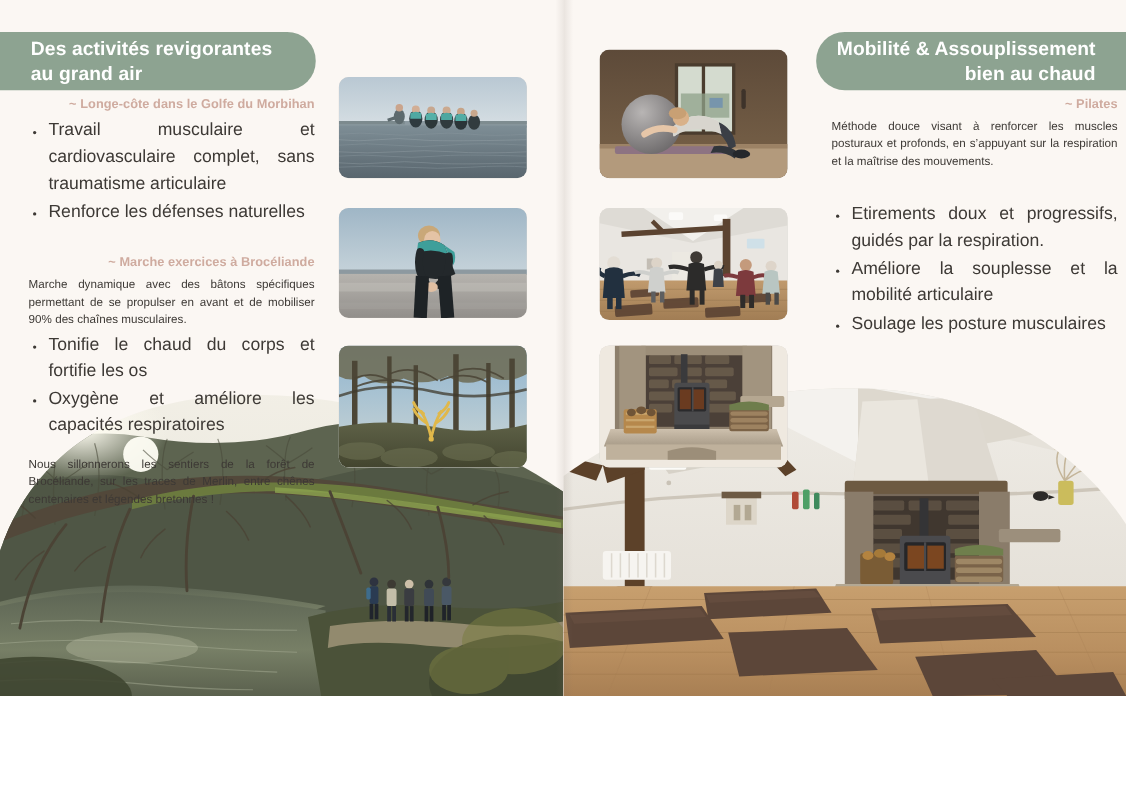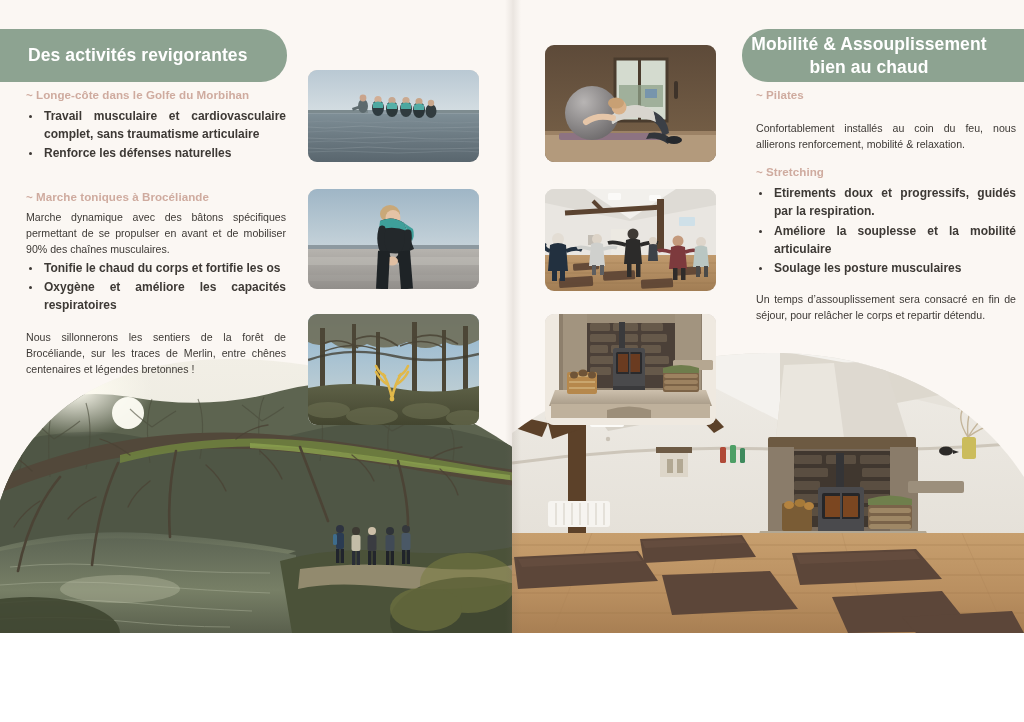--- a/index.html
+++ b/index.html
@@ -81,40 +81,40 @@
   }
   .col-left  { left: 26px; }
   .col-right { left: 756px; }
 
   .sub {
     color: #cfab9f;
     font-size: 11.6px;
     font-weight: bold;
     margin: 6px 0 6px 0;
     letter-spacing: 0.05px;
+    text-align: right;
   }
   .col-left .sub:first-child,
   .col-right .sub:first-child { margin-top: 0; }
 
   p.body {
     color: #3d3935;
     font-size: 10.6px;
     line-height: 1.52;
     margin: 0 0 0 0;
     text-align: justify;
   }
 
   ul.body-list {
     color: #3d3935;
-    font-size: 12px;
+    font-size: 16px;
     line-height: 1.52;
     margin: 2px 0 0 0;
     padding-left: 16px;
     text-align: justify;
-    font-weight: bold;
   }
   ul.body-list li { margin: 0 0 1px 0; padding-left: 2px; }
   ul.body-list li::marker { font-size: 10px; }
 
   .gap { height: 13px; }
 
   
   .thumb {
     position: absolute;
     border-radius: 9px;
@@ -137,71 +137,70 @@
   .hero-right { left: 512px; }
   .hero svg { display: block; width: 100%; height: 100%; }
 </style>
 </head>
 <body>
 
 <div class="page" style="background: rgb(251, 247, 243);">
 
   <div class="banner banner-left" style="background: rgb(141, 163, 145); color: rgb(255, 255, 255);">
     <span>Des activités revigorantes</span>
-  </div>
-
-  <div class="banner banner-right" style="background: rgb(141, 163, 145); color: rgb(255, 255, 255); text-align: center;">
+    <span>au grand air</span>
+  </div>
+
+  <div class="banner banner-right" style="background: rgb(141, 163, 145); color: rgb(255, 255, 255);">
     <span>Mobilité &amp; Assouplissement</span>
     <span>bien au chaud</span>
   </div>
 
   <div class="col col-left">
 
     <div>
       <div class="sub" style="color: rgb(207, 171, 159);">~ Longe-côte dans le Golfe du Morbihan</div>
       <ul class="body-list" style="color: rgb(61, 57, 53);">
         <li>Travail musculaire et cardiovasculaire complet, sans traumatisme articulaire</li>
         <li>Renforce les défenses naturelles</li>
       </ul>
       <div class="gap"></div>
     </div>
 
     <div class="gap"></div>
 
     <div>
-      <div class="sub" style="color: rgb(207, 171, 159);">~ Marche toniques à Brocéliande</div>
+      <div class="sub" style="color: rgb(207, 171, 159);">~ Marche exercices à Brocéliande</div>
       <p class="body" style="color: rgb(61, 57, 53);">Marche dynamique avec des bâtons spécifiques permettant de se propulser en avant et de mobiliser 90% des chaînes musculaires.</p>
       <ul class="body-list" style="color: rgb(61, 57, 53);">
         <li>Tonifie le chaud du corps et fortifie les os</li>
         <li>Oxygène et améliore les capacités respiratoires</li>
       </ul>
       <div class="gap"></div>
       <p class="body" style="color: rgb(61, 57, 53);">Nous sillonnerons les sentiers de la forêt de Brocéliande, sur les traces de Merlin, entre chênes centenaires et légendes bretonnes !</p>
     </div>
   </div>
 
   <div class="col col-right">
 
     <div>
       <div class="sub" style="color: rgb(207, 171, 159);">~ Pilates</div>
+      <p class="body" style="color: rgb(61, 57, 53);">Méthode douce visant à renforcer les muscles posturaux et profonds, en s’appuyant sur la respiration et la maîtrise des mouvements.</p>
       <div class="gap"></div>
-      <p class="body" style="color: rgb(61, 57, 53);">Confortablement installés au coin du feu, nous allierons renforcement, mobilité &amp; relaxation.</p>
     </div>
 
     <div class="gap"></div>
 
     <div>
-      <div class="sub" style="color: rgb(207, 171, 159);">~ Stretching</div>
       <ul class="body-list" style="color: rgb(61, 57, 53);">
         <li>Etirements doux et progressifs, guidés par la respiration.</li>
         <li>Améliore la souplesse et la mobilité articulaire</li>
         <li>Soulage les posture musculaires</li>
       </ul>
       <div class="gap"></div>
-      <p class="body" style="color: rgb(61, 57, 53);">Un temps d’assouplissement sera consacré en fin de séjour, pour relâcher le corps et repartir détendu.</p>
     </div>
   </div>
 
   <div class="thumb" style="left:308px; top:70px; width:171px; height:92px;">
     <svg viewBox="0 0 171 92" preserveAspectRatio="none" role="img">
       <defs>
         <linearGradient id="lcSky" x1="0" y1="0" x2="0" y2="1">
           <stop offset="0%" stop-color="#b9c8d3"></stop>
             <stop offset="100%" stop-color="#d4dde2"></stop>
         </linearGradient>

